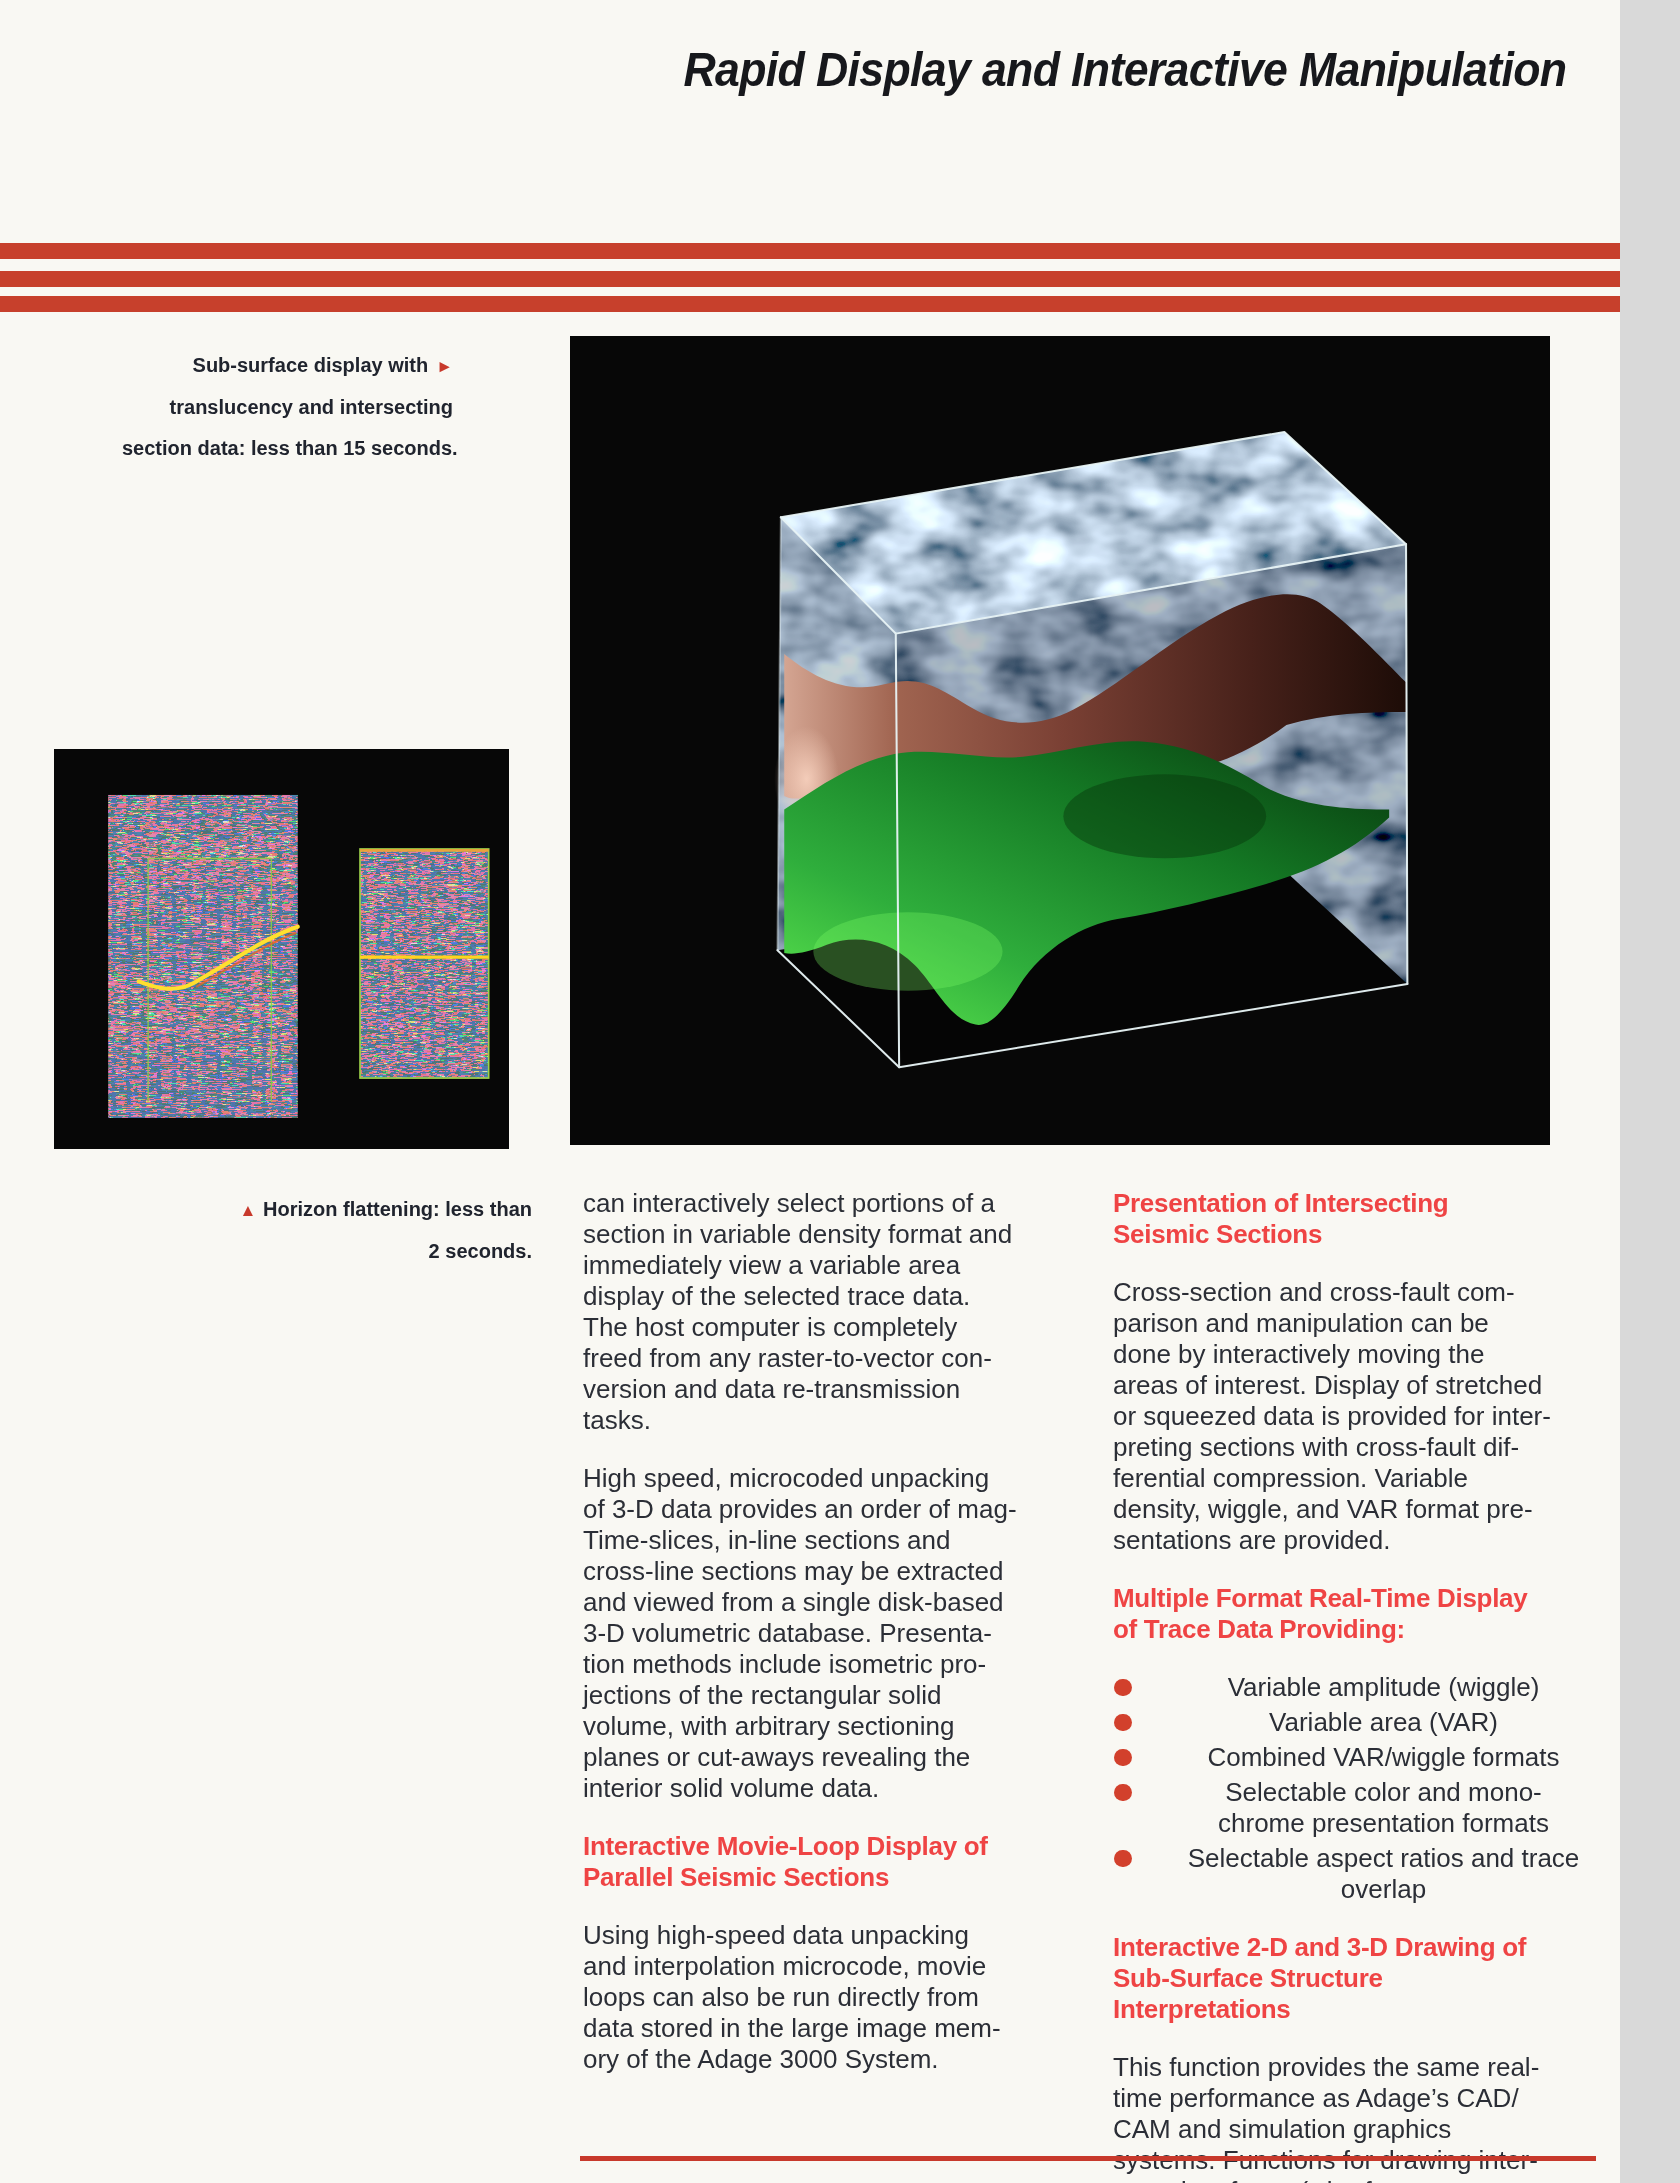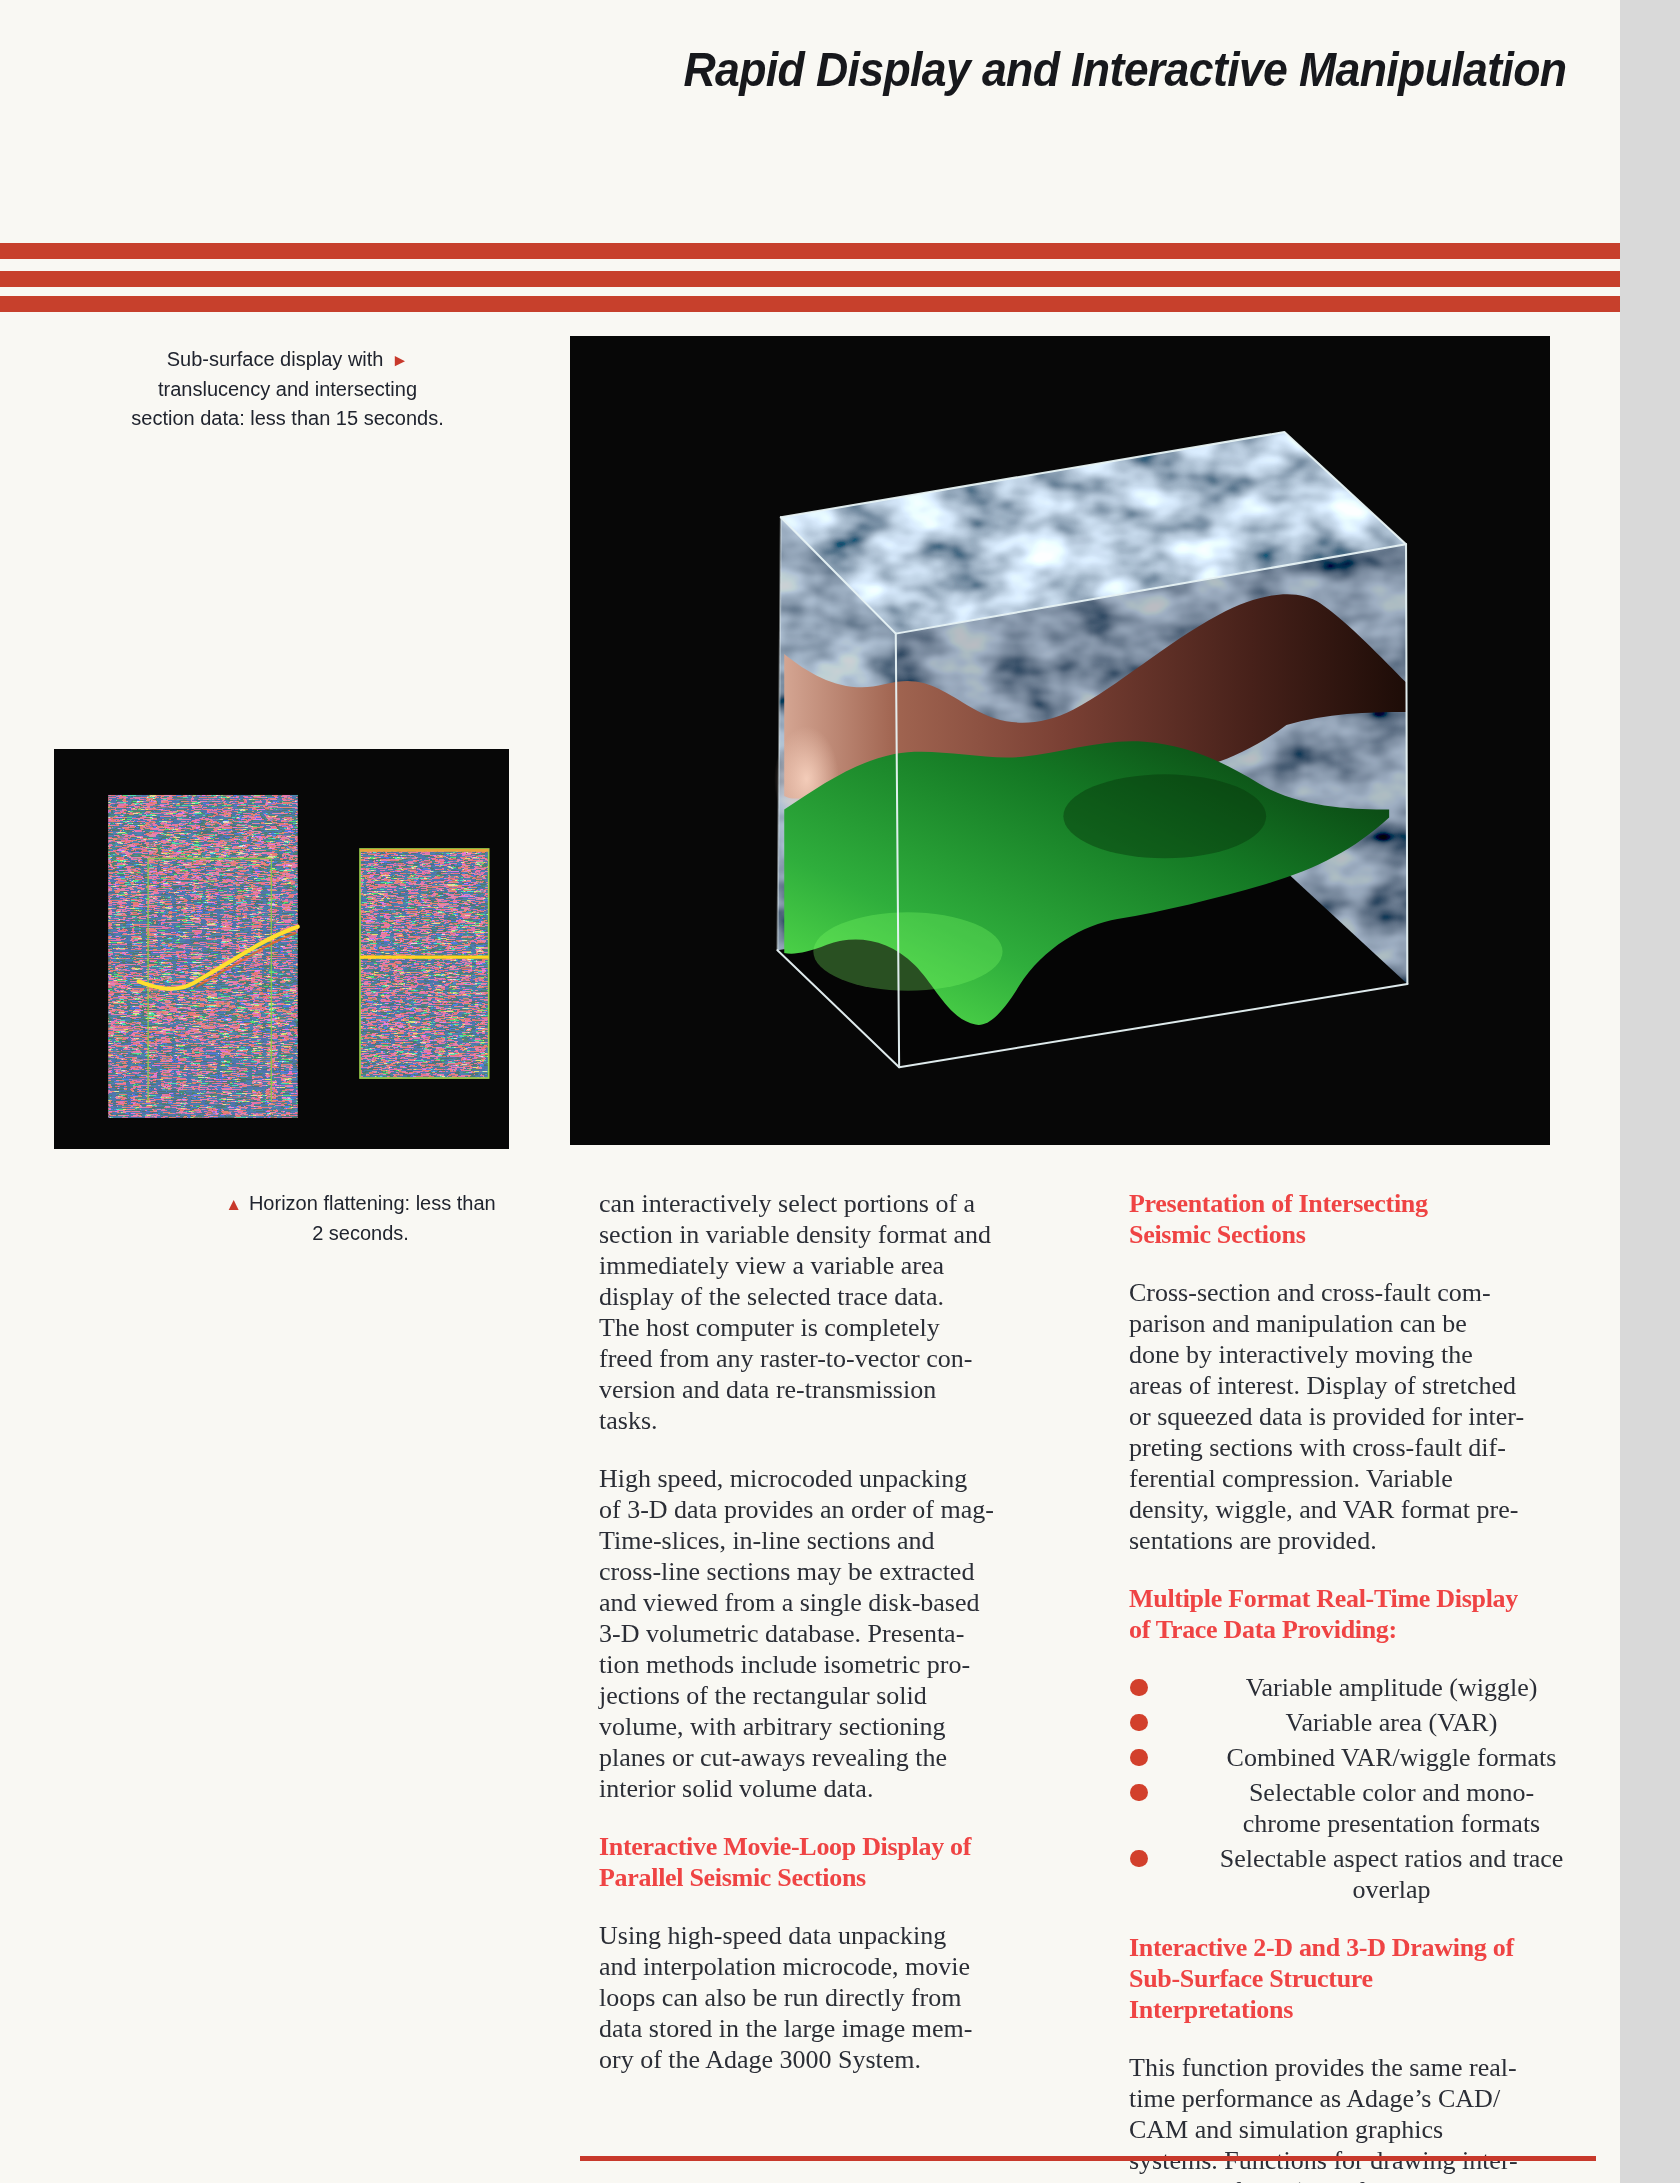--- a/index.html
+++ b/index.html
@@ -11,36 +11,36 @@
   .title{
     position:absolute;top:42px;right:54px;margin:0;
     font-size:48px;font-weight:bold;font-style:italic;color:#17181c;
     letter-spacing:-0.7px;white-space:nowrap;
     transform:scaleX(.93);transform-origin:100% 50%;
   }
   
   .stripe{position:absolute;left:0;width:1680px;height:15.6px;background:var(--stripe_red,#c7402c);}
   .s1{top:243px}.s2{top:271px}.s3{top:296px}
   
-  .cap{position:absolute;font-weight:normal;font-size:20px;line-height:29px;color:#20242e;text-align:center;}
+  .cap{position:absolute;font-weight:bold;font-size:20px;line-height:41px;color:#20242e;text-align:right;}
   .cap1{top:345px;left:122px;width:331px;}
   .cap2{top:1189px;left:189px;width:343px;}
   .cap .line{white-space:nowrap;}
   .arrow{color:var(--accent_red,#c8392b);font-size:17px;}
   .arrow.right{margin-left:8px;}
   .arrow.up{margin-right:6.8px;}
   
   .fig{position:absolute;display:block;}
   .fig-cube{left:570px;top:336px;width:980px;height:809px;}
   .fig-sections{left:54px;top:749px;width:455px;height:400px;}
   
   .col{position:absolute;top:1188px;font-size:26px;line-height:31px;color:#2b2e36;}
   .col-middle{left:583px;width:478px;}
   .col-right{left:1113px;width:473px;}
-  .block{margin:0 0 27px 16px;font-family:Liberation Serif, serif;}
+  .block{margin:0 0 27px 0;}
   .block .line{white-space:nowrap;}
   .block.heading .line{font-weight:bold;color:#ef4444;letter-spacing:-0.3px;}
   .bullet-item{position:relative;padding-left:68px;margin-bottom:4px;text-align:center;}
   .bullet-dot{position:absolute;left:1.4px;top:6.8px;width:17.6px;height:17.6px;border-radius:50%;background:var(--bullet_red,#d2402c);}
   .bottom-rule{position:absolute;left:580px;top:2156px;width:1016px;height:5.4px;background:var(--accent_red,#c8392b);}
 </style>
 </head>
 <body>
 
 <div class="page">

